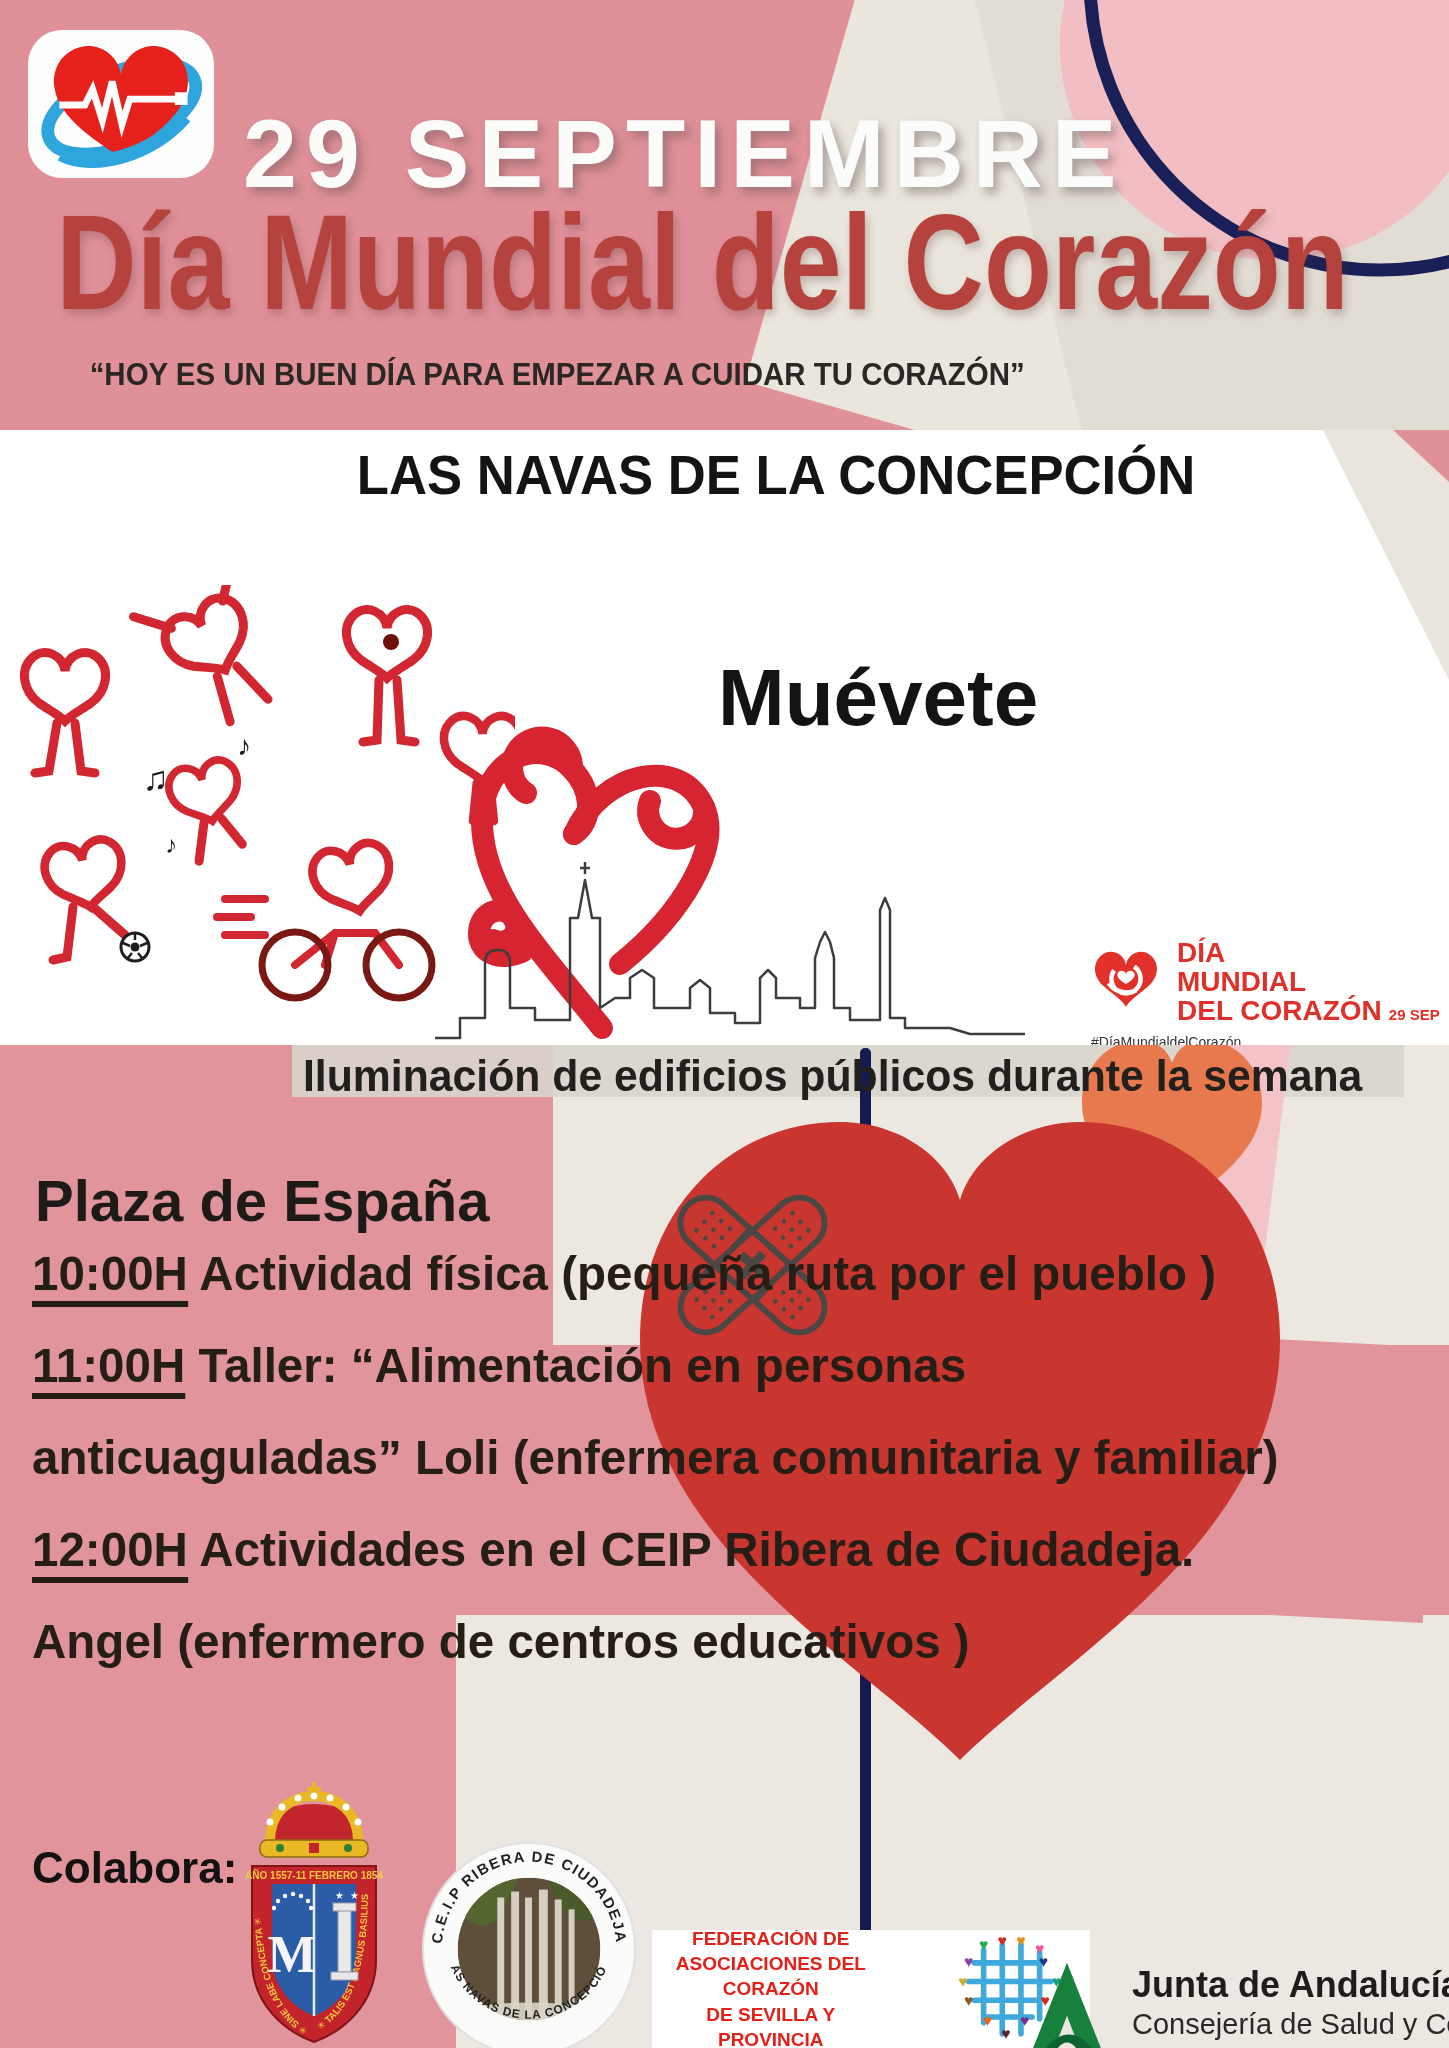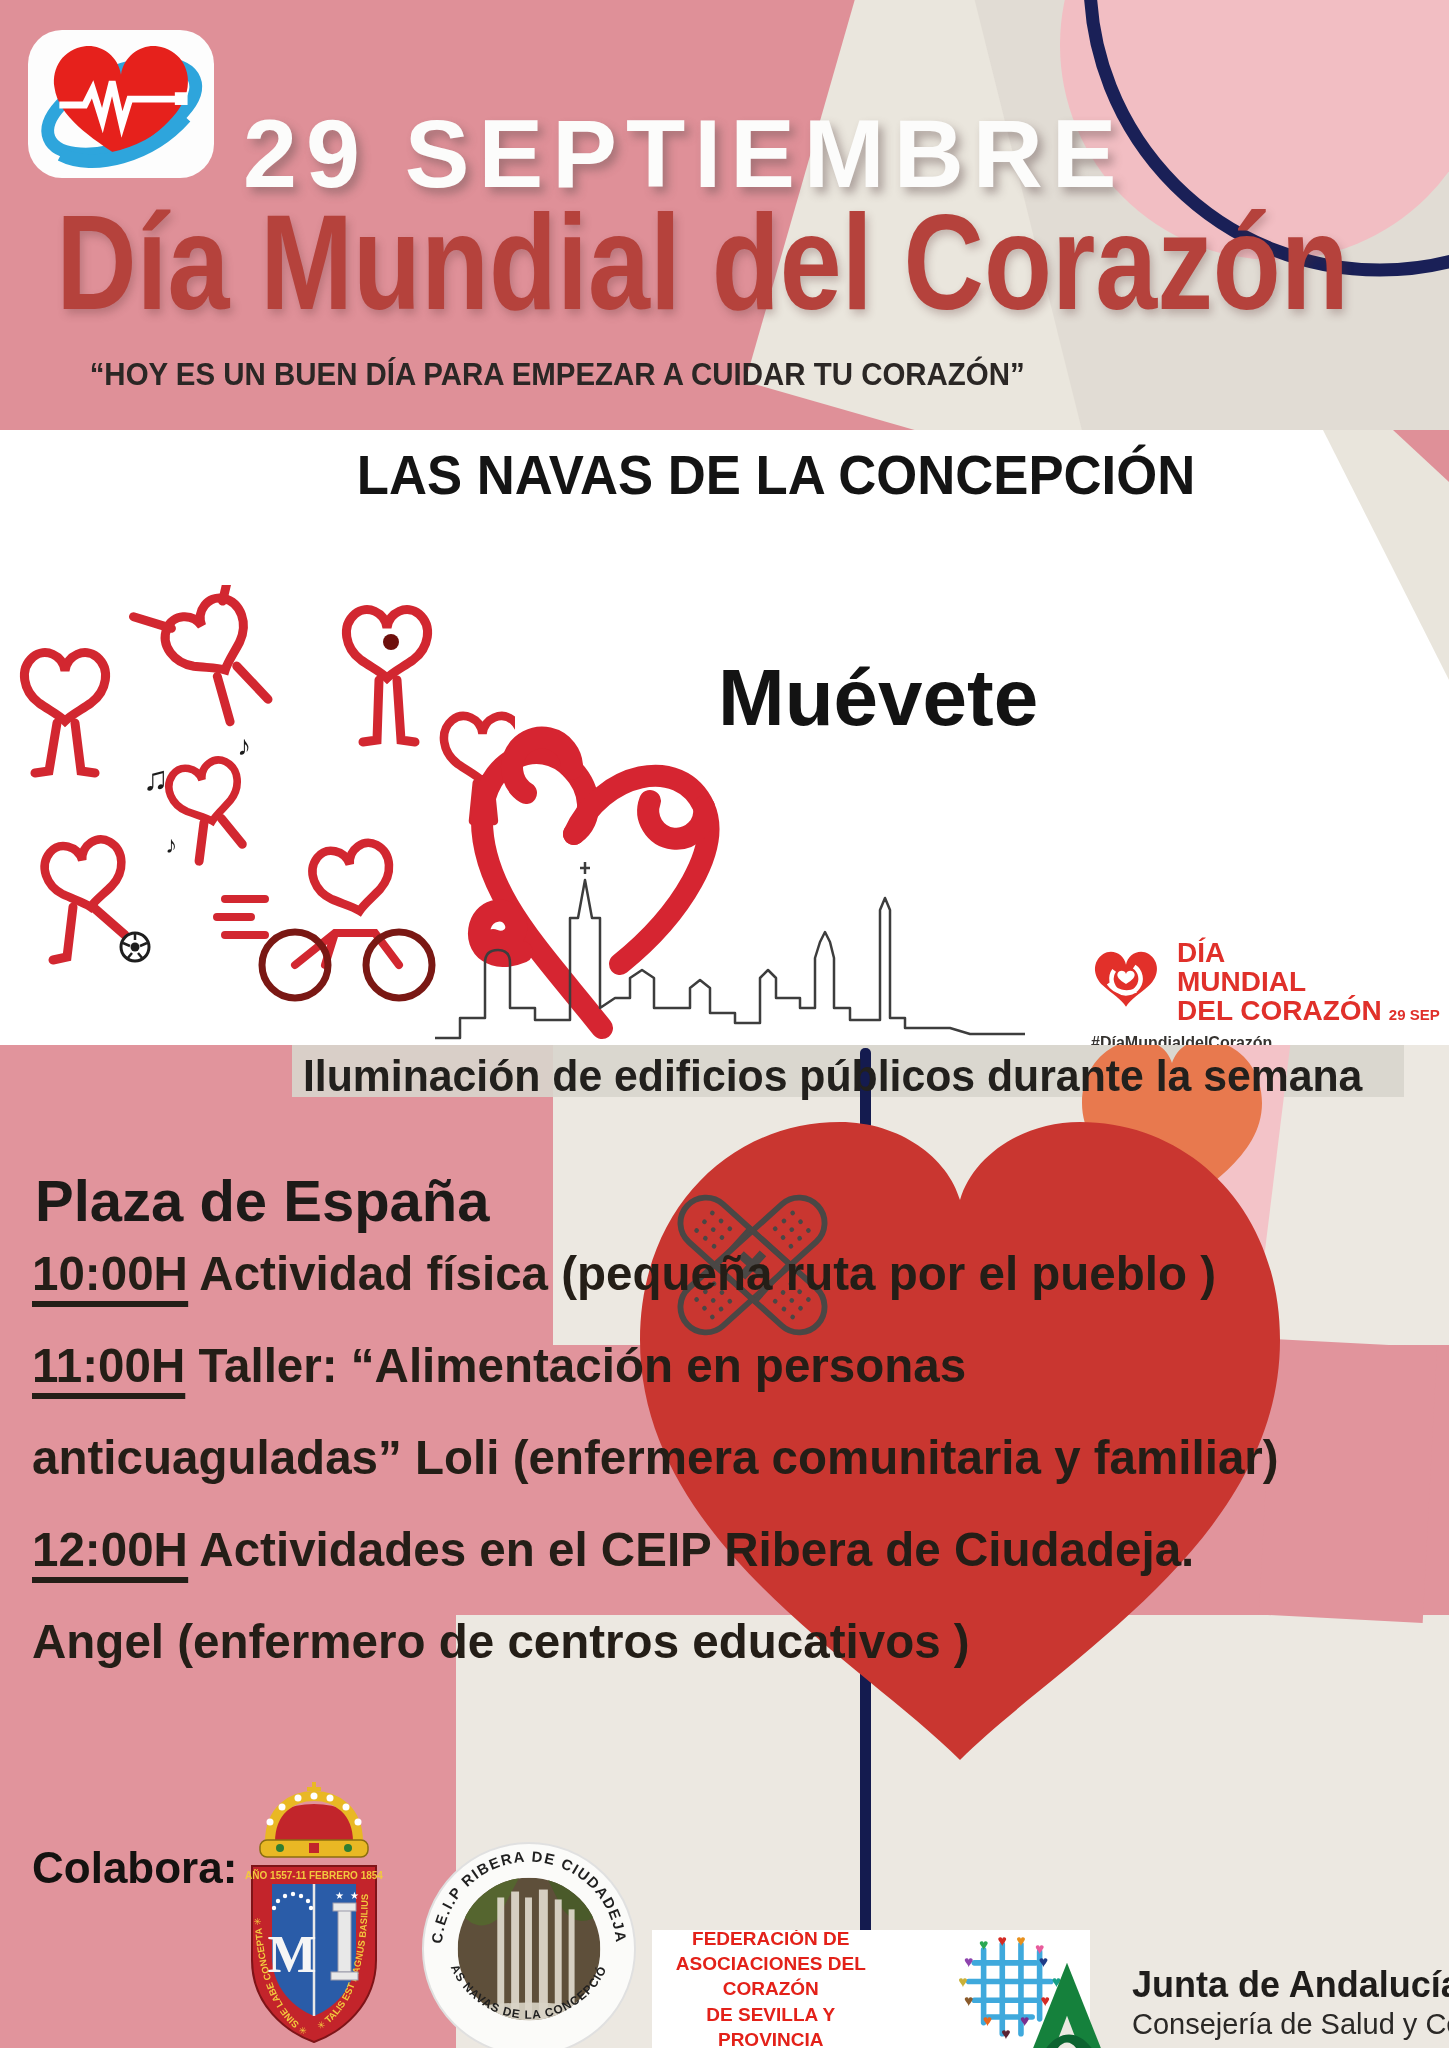--- a/index.html
+++ b/index.html
@@ -24,21 +24,21 @@
   .wedge-beige{right:0;top:0;width:175px;height:250px;background:#E9E5DC;
                clip-path:polygon(28% 0,100% 0,100% 100%);}
   .wedge-pink{right:0;top:0;width:80px;height:52px;background:#DF9098;clip-path:polygon(30% 0,100% 0,100% 100%);}
   .town{left:330px;top:12px;width:800px;text-align:center;font-size:56px;font-weight:700;color:#141414;white-space:nowrap;}
   .town .condense{display:inline-block;transform:scaleX(.94);}
   .campaign1{left:718px;top:222px;font-size:80px;font-weight:600;color:#131313;white-space:nowrap;}
   .campaign2{left:788px;top:368px;font-size:75px;font-weight:600;color:#131313;white-space:nowrap;}
   .whd-block{left:1085px;top:472px;width:360px;height:140px;margin-top:28px;}
   .whd-text{position:absolute;left:92px;top:8px;font-weight:800;color:#E0302A;font-size:28px;line-height:1.04;white-space:nowrap;}
   .whd-sep{font-size:15px;font-weight:800;color:#E0302A;margin-left:7px;}
-  .whd-hash{position:absolute;left:6px;top:104px;font-size:16px;font-weight:700;color:#35322F;}
+  .whd-hash{position:absolute;left:6px;top:104px;font-size:14px;font-weight:400;color:#35322F;}
   
   .program{left:0;top:1045px;width:1449px;height:1003px;background:#ECE8E1;overflow:hidden;padding-left:8px;}
   .pink-band{left:0;top:0;width:1449px;height:570px;background:#E1949C;}
   .beige-center{left:553px;top:0;width:896px;height:300px;background:#ECE8E1;}
   .pink-stripe{left:1196px;top:-10px;width:74px;height:345px;background:#F3C3C8;transform:rotate(7deg);}
   .pink-block{left:1266px;top:298px;width:164px;height:276px;background:#E1949C;transform:rotate(3deg);}
   .pink-left{left:0;top:566px;width:456px;height:437px;background:#E1949C;}
   .gray-band{left:292px;top:0;width:1112px;height:52px;background:#D8D5CD;opacity:.9;}
   .navy-line{left:860px;top:3px;width:11px;height:940px;background:#141B4F;border-radius:5px;}
   .week-note{left:240px;top:5px;width:1185px;text-align:center;font-size:45px;font-weight:600;color:#22201D;white-space:nowrap;}

